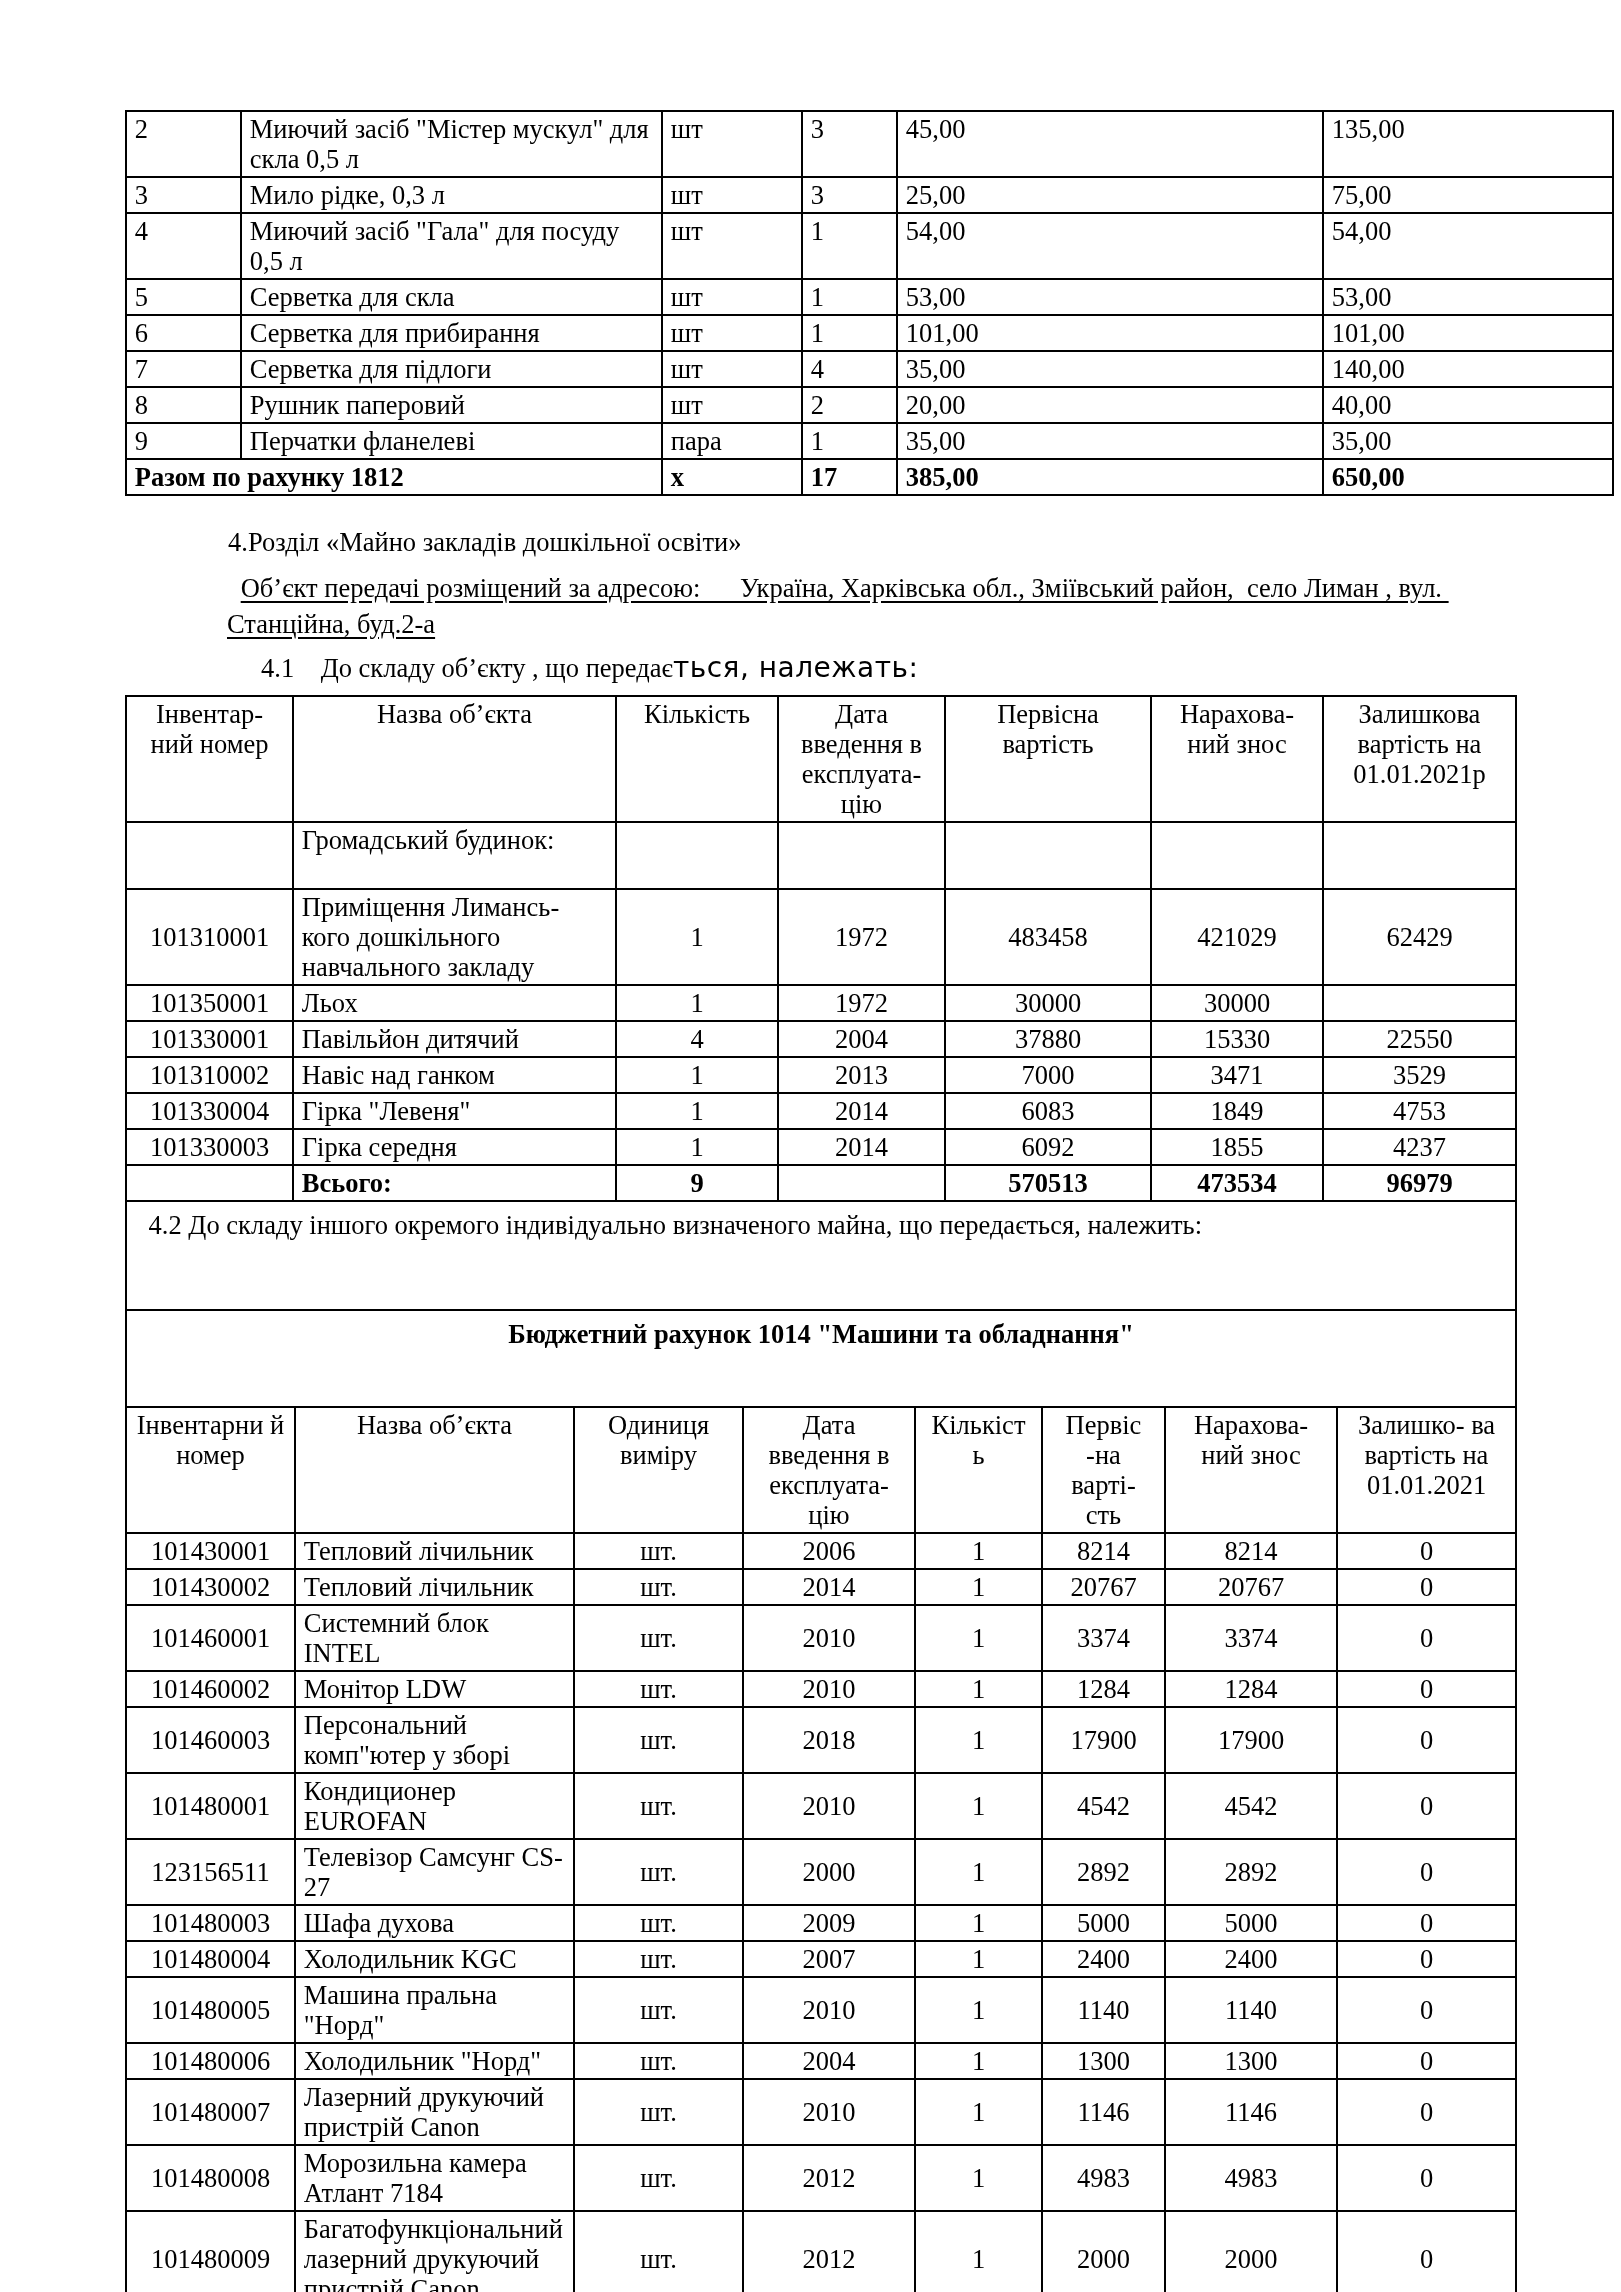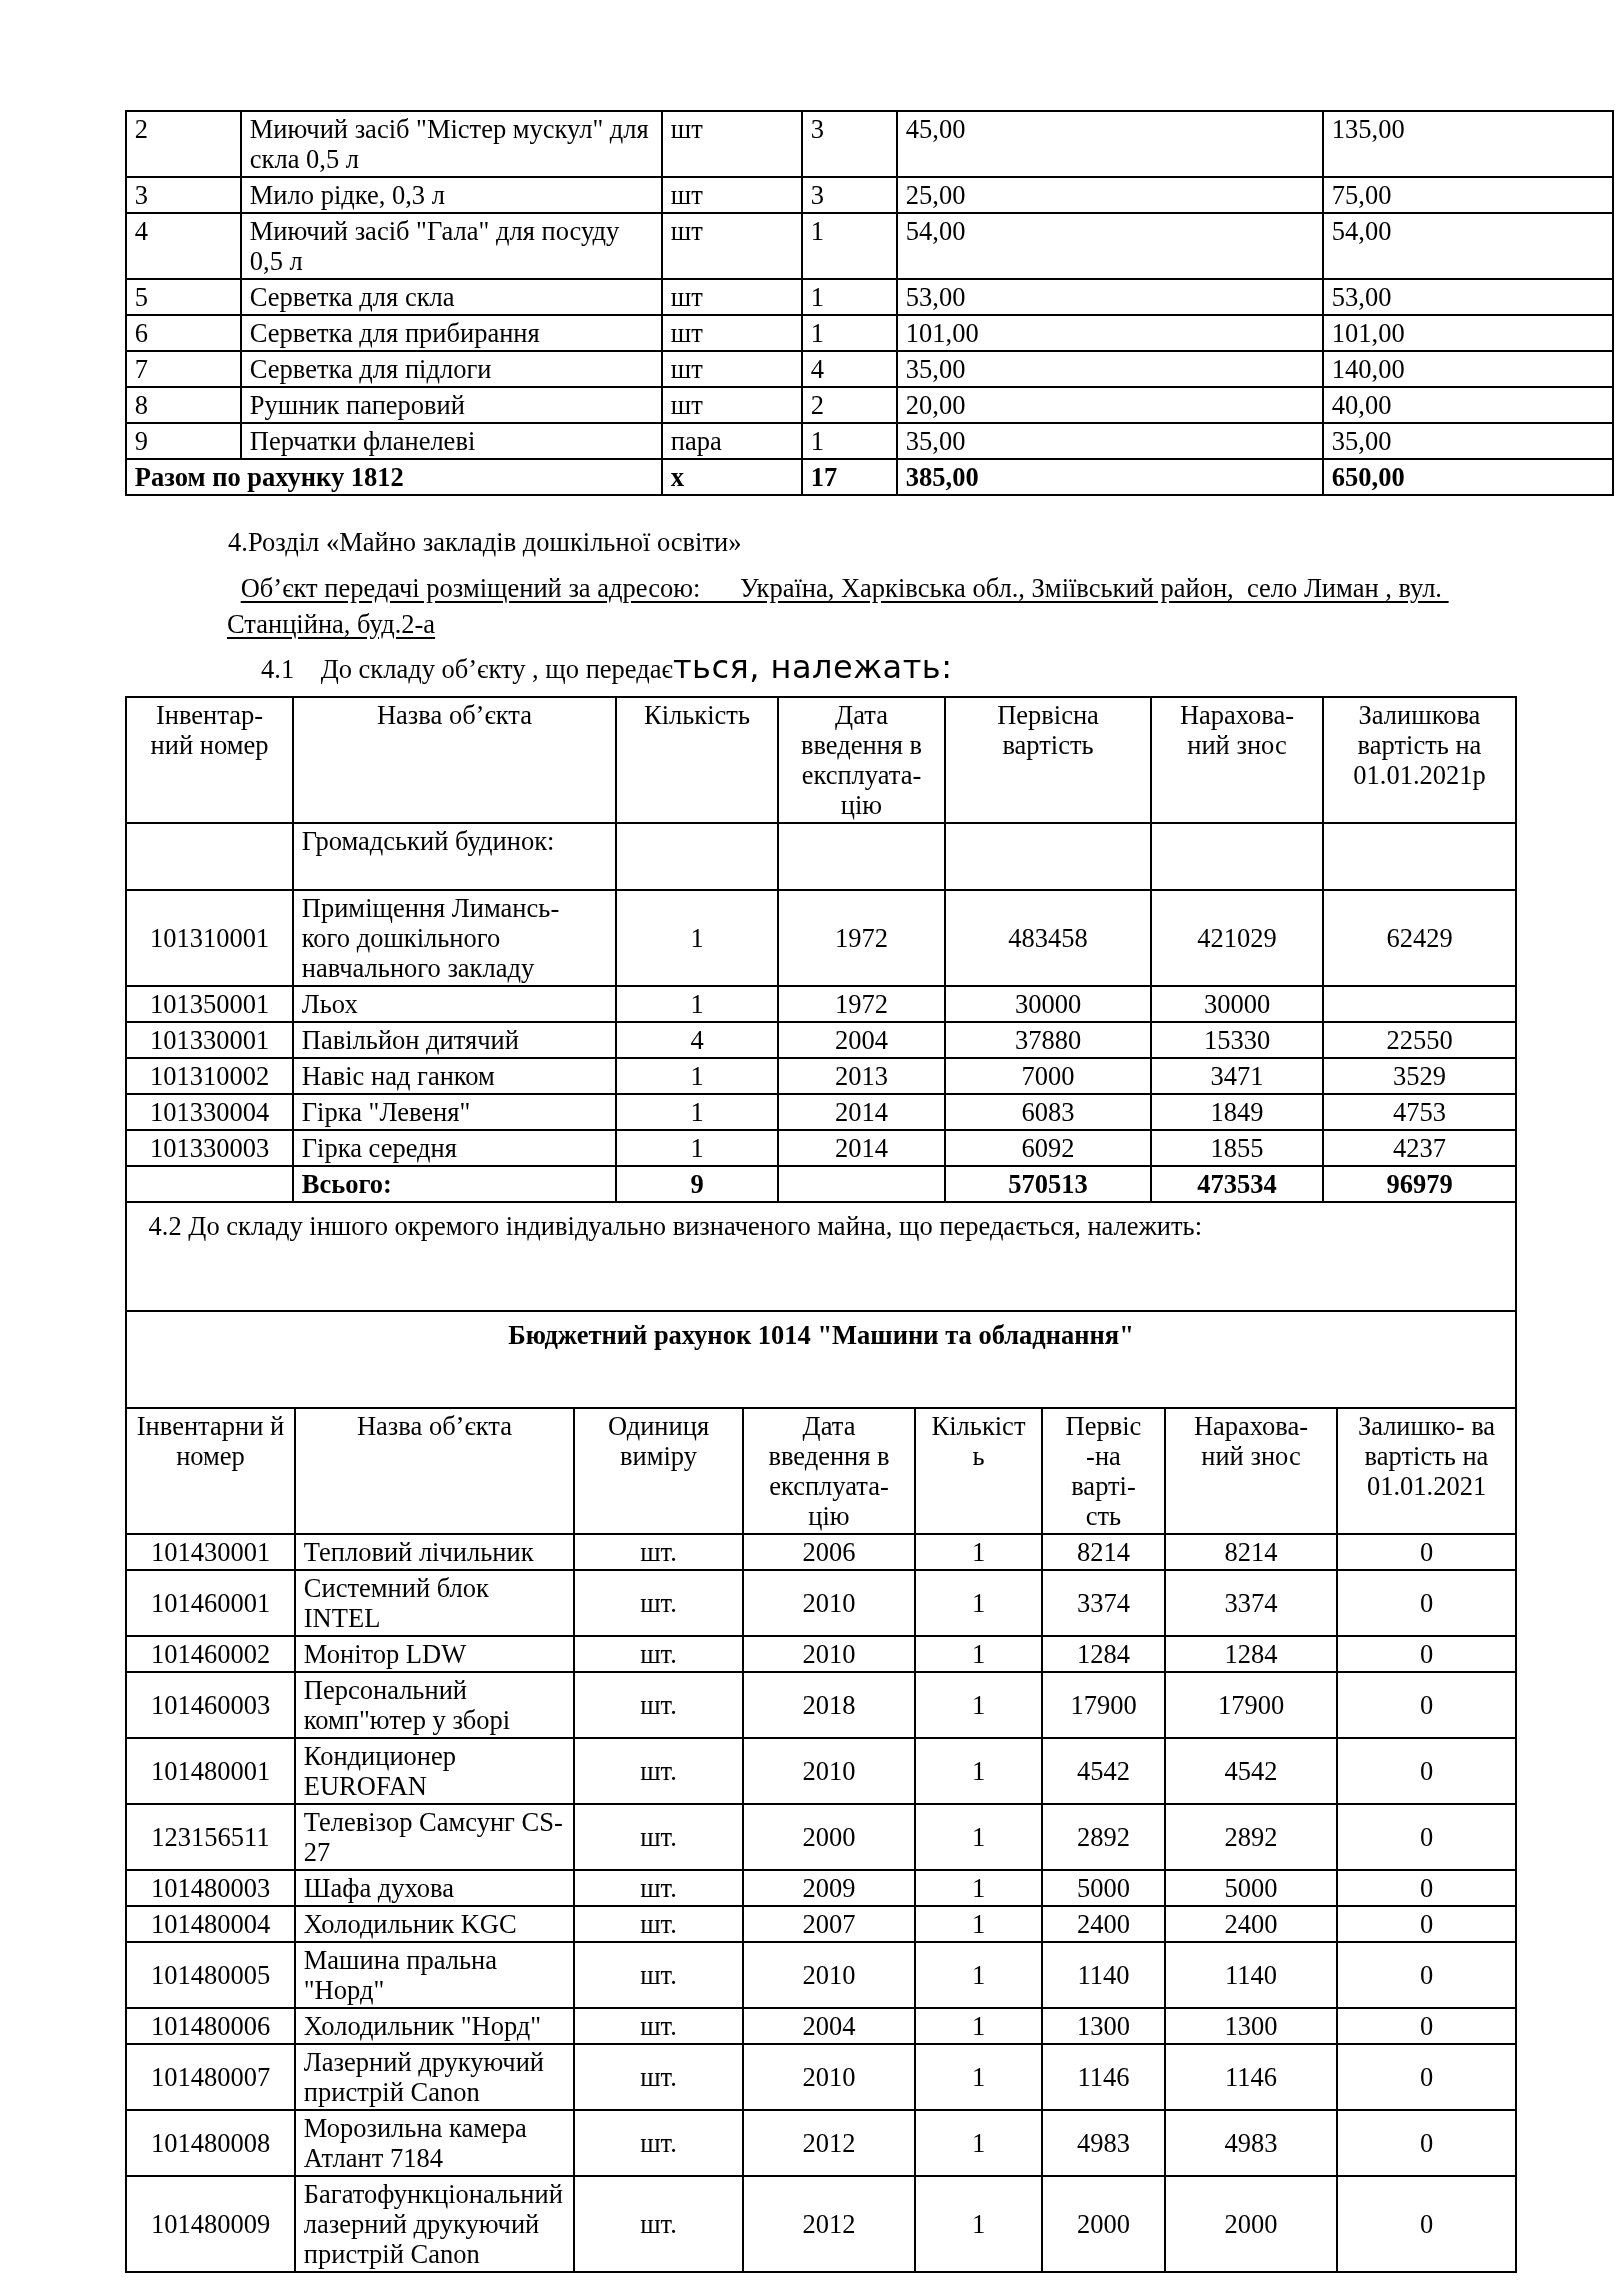--- a/index.html
+++ b/index.html
@@ -47,21 +47,21 @@
   #equipment tbody td:nth-child(2) { text-align:left; }
 
   
   .sec4-title { margin-top:29px; padding-left:103px; line-height:35px; }
   .address { margin-top:9.8px; padding-left:102px; line-height:36px; white-space:nowrap; }
   .address .line1 { padding-left:13.7px; }
   .address .u { text-decoration:underline; text-underline-offset:3.9px; }
   .clause41 { margin-top:5.9px; padding-left:136px; line-height:39px; }
   .clause41 .sans-part {
     font-family:"DejaVu Sans", sans-serif;
-    font-size:32px;
+    font-size:28px;
     letter-spacing:0.5px;
   }
 </style>
 </head>
 <body>
 
 <div class="page">
   <div class="main-col">
 
     <table id="supplies">
@@ -296,20 +296,30 @@
             <td>101430001</td>
             <td>Тепловий лічильник</td>
             <td>шт.</td>
             <td>2006</td>
             <td>1</td>
             <td>8214</td>
             <td>8214</td>
             <td>0</td>
           </tr>
           <tr>
+            <td>101430002</td>
+            <td>Тепловий лічильник</td>
+            <td>шт.</td>
+            <td>2014</td>
+            <td>1</td>
+            <td>20767</td>
+            <td>20767</td>
+            <td>0</td>
+          </tr>
+          <tr>
             <td>101460001</td>
             <td>Системний блок INTEL</td>
             <td>шт.</td>
             <td>2010</td>
             <td>1</td>
             <td>3374</td>
             <td>3374</td>
             <td>0</td>
           </tr>
           <tr>

